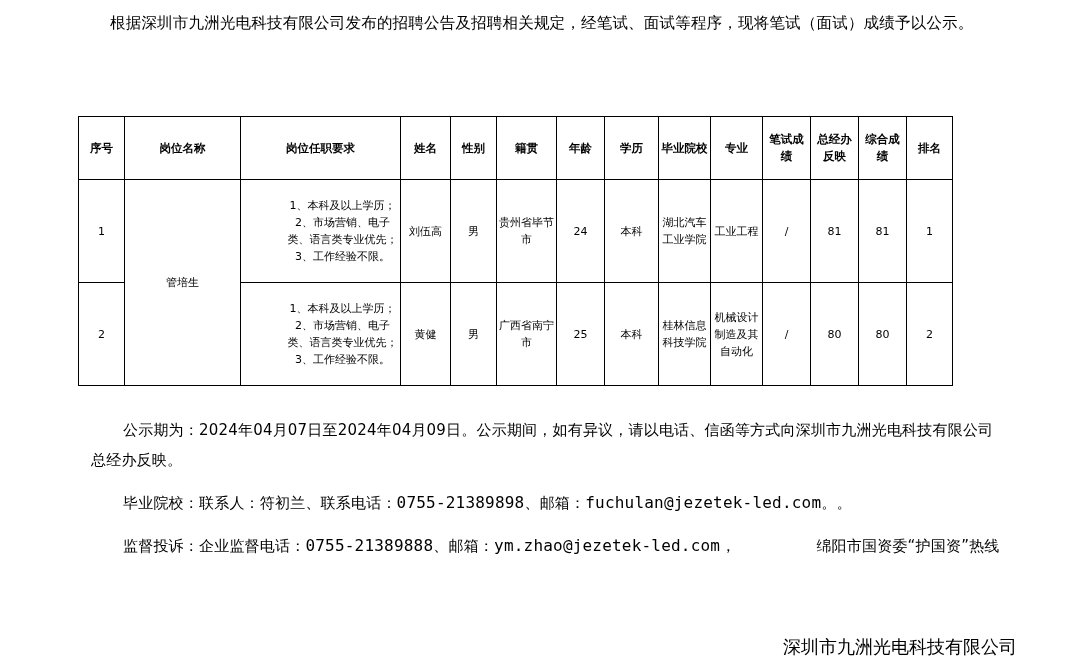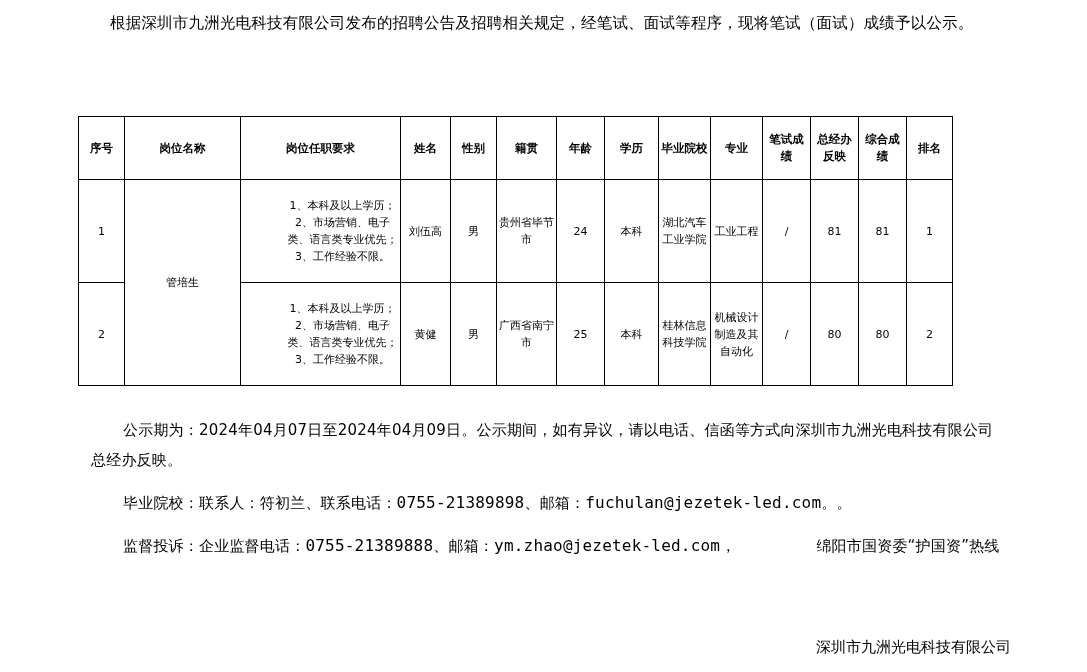--- a/index.html
+++ b/index.html
@@ -107,24 +107,24 @@
   .indent { text-indent: 32px; }
   .mono-ish {
     font-family: "DejaVu Sans Mono", "Liberation Mono", monospace;
     font-size: 16px;
   }
   .gap-wide { display: inline-block; width: 80px; }
 
   
   .signature {
     position: absolute;
-    right: 76px;
+    right: 70px;
     bottom: 10px;
     text-align: right;
-    font-size: 15px;
+    font-size: 18px;
     line-height: 30px;
   }
 </style>
 </head>
 <body>
 
 <div class="page">
 
   <div class="intro">根据深圳市九洲光电科技有限公司发布的招聘公告及招聘相关规定，经笔试、面试等程序，现将笔试（面试）成绩予以公示。</div>
 

